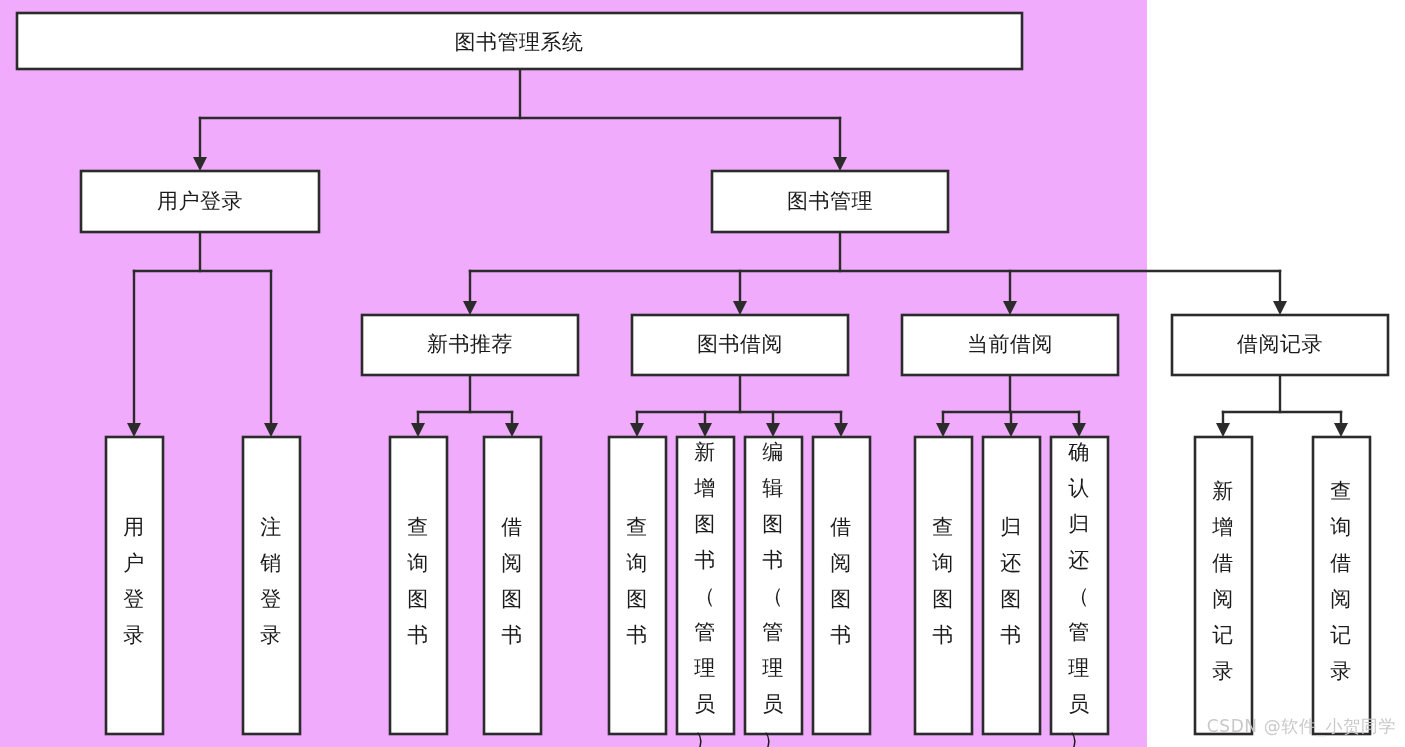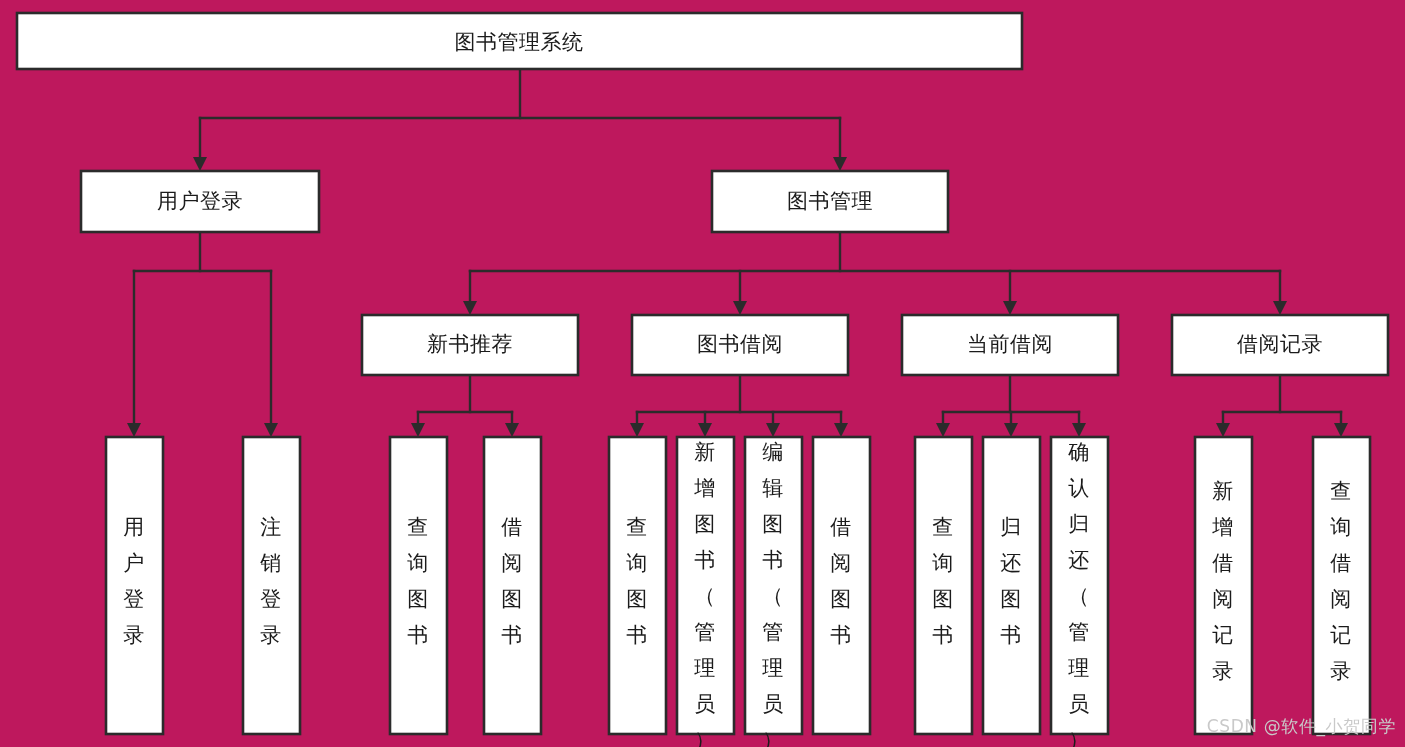--- a/index.html
+++ b/index.html
@@ -9,23 +9,23 @@
     background: #ffffff;
   }
   body {
     width: 1405px;
     height: 747px;
     overflow: hidden;
     font-family: "DejaVu Sans", "Liberation Sans", sans-serif;
   }
   #diagram-root {
     position: relative;
-    width: 1405px;
+    width: 1147px;
     height: 747px;
-    background: #be185d;
+    background: #f0abfc;
   }
   svg.diagram-canvas {
     position: absolute;
     top: 0;
     left: 0;
     width: 1405px;
     height: 747px;
     display: block;
   }
   .node-rect {

